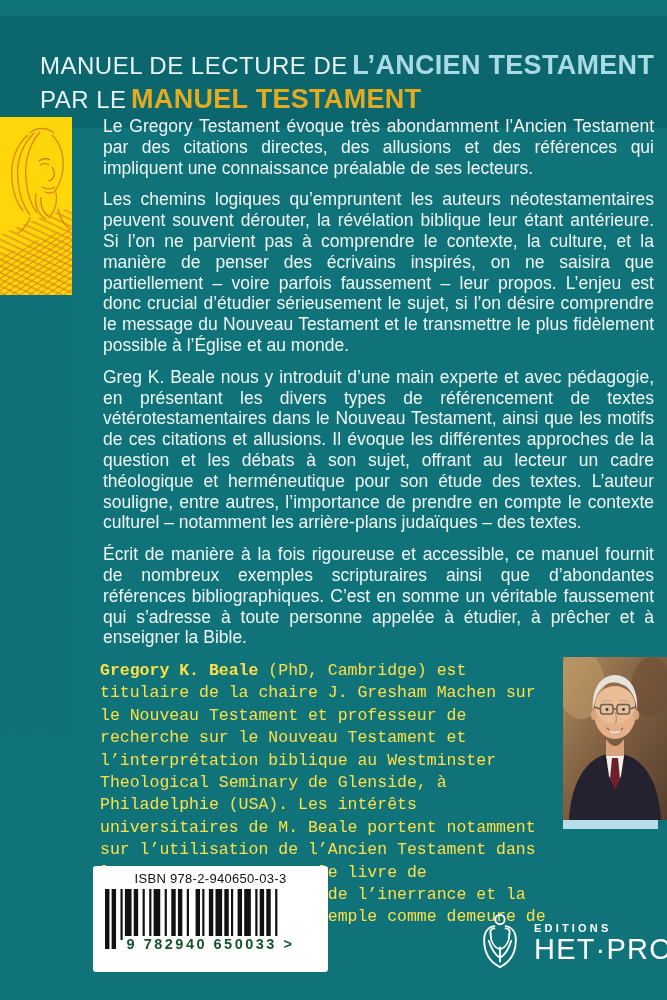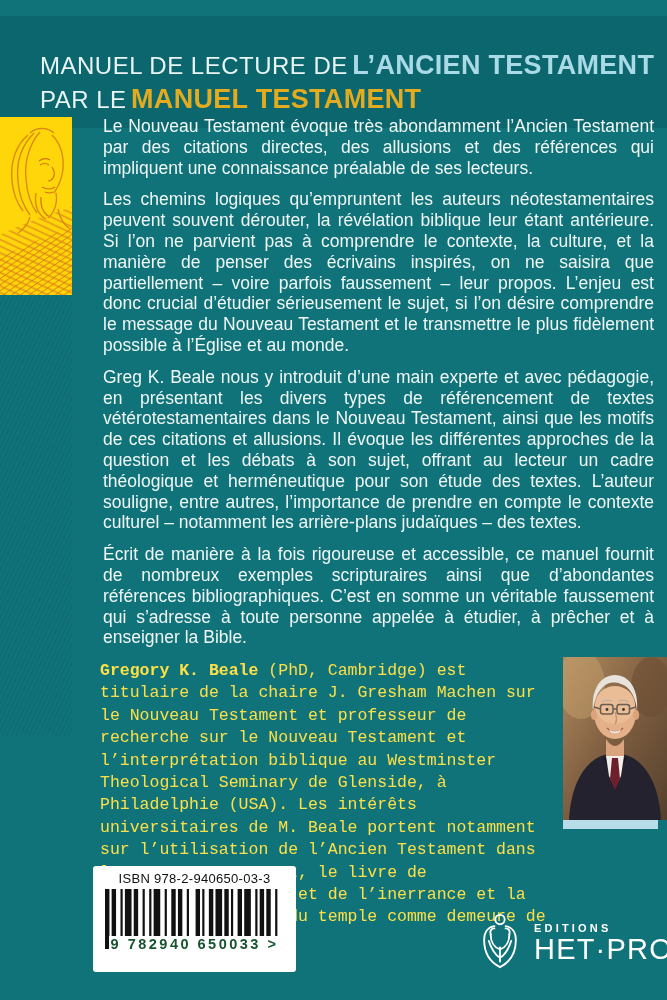--- a/index.html
+++ b/index.html
@@ -36,21 +36,21 @@
   .bio{
     position:absolute;left:100px;top:660px;width:452px;
     color:#fde047;font-size:16.5px;line-height:22.4px;text-align:left;font-family:Liberation Mono, monospace;
   }
   .bio b{font-weight:700;}
   .photo{position:absolute;left:563px;top:657px;width:104px;height:172px;}
   .photo svg{display:block;width:104px;height:163px;}
   .photo-strip{height:9px;margin-right:9px;background:#b7dde8;}
   
   .barcode{
-    position:absolute;left:93px;top:866px;width:203px;height:106px;
+    position:absolute;left:93px;top:866px;width:235px;height:106px;
     background:#ffffff;border-radius:3px;text-align:center;color:#111;
     box-sizing:border-box;padding-top:5px;
   }
   .barcode .isbn{font-size:13px;letter-spacing:.3px;color:#101010;}
   .barcode .bars-wrap{margin:3px 12px 0 12px;height:60px;}
   .barcode svg{display:block;}
   .barcode .digits{
     font-size:14.5px;letter-spacing:2.5px;color:#14532d;margin-top:-13px;
     background:transparent;position:relative;font-weight:bold;
   }
@@ -109,21 +109,21 @@
         <path d="M52 50 q4 6 1 11 q-2 3 -5 3"></path>
         <path d="M42 70 q7 4 13 0"></path>
         <path d="M45 75 q5 2 8 0"></path>
         <path d="M41 80 C 40 90 44 96 48 99"></path>
       </g>
     </svg>
   </div>
   <div class="under-texture"></div>
 
   <div class="body-copy">
-    <p>Le Nouveau Testament évoque très abondamment l’Ancien Testament par des citations directes, des allusions et des références qui impliquent une connaissance préalable de ses lecteurs.</p>
+    <p>Le Gregory Testament évoque très abondamment l’Ancien Testament par des citations directes, des allusions et des références qui impliquent une connaissance préalable de ses lecteurs.</p>
     <p>Les chemins logiques qu’empruntent les auteurs néotestamentaires peuvent souvent dérouter, la révélation biblique leur étant antérieure. Si l’on ne parvient pas à comprendre le contexte, la culture, et la manière de penser des écrivains inspirés, on ne saisira que partiellement – voire parfois faussement – leur propos. L’enjeu est donc crucial d’étudier sérieusement le sujet, si l’on désire comprendre le message du Nouveau Testament et le transmettre le plus fidèlement possible à l’Église et au monde.</p>
     <p>Greg K. Beale nous y introduit d’une main experte et avec pédagogie, en présentant les divers types de référencement de textes vétérotestamentaires dans le Nouveau Testament, ainsi que les motifs de ces citations et allusions. Il évoque les différentes approches de la question et les débats à son sujet, offrant au lecteur un cadre théologique et herméneutique pour son étude des textes. L’auteur souligne, entre autres, l’importance de prendre en compte le contexte culturel – notamment les arrière-plans judaïques – des textes.</p>
     <p>Écrit de manière à la fois rigoureuse et accessible, ce manuel fournit de nombreux exemples scripturaires ainsi que d’abondantes références bibliographiques. C’est en somme un véritable faussement qui s’adresse à toute personne appelée à étudier, à prêcher et à enseigner la Bible.</p>
   </div>
 
   <div class="bio"><b>Gregory K. Beale</b><span> (PhD, Cambridge) est titulaire de la chaire J. Gresham Machen sur le Nouveau Testament et professeur de recherche sur le Nouveau Testament et l’interprétation biblique au Westminster Theological Seminary de Glenside, à Philadelphie (USA). Les intérêts universitaires de M. Beale portent notamment sur l’utilisation de l’Ancien Testament dans le Nouveau Testament, le livre de l’Apocalypse, le sujet de l’inerrance et la théologie biblique du temple comme demeure de Dieu.</span></div>
 
   <div class="photo">
     <svg viewBox="0 0 104 163" xmlns="http://www.w3.org/2000/svg">
       <defs>

